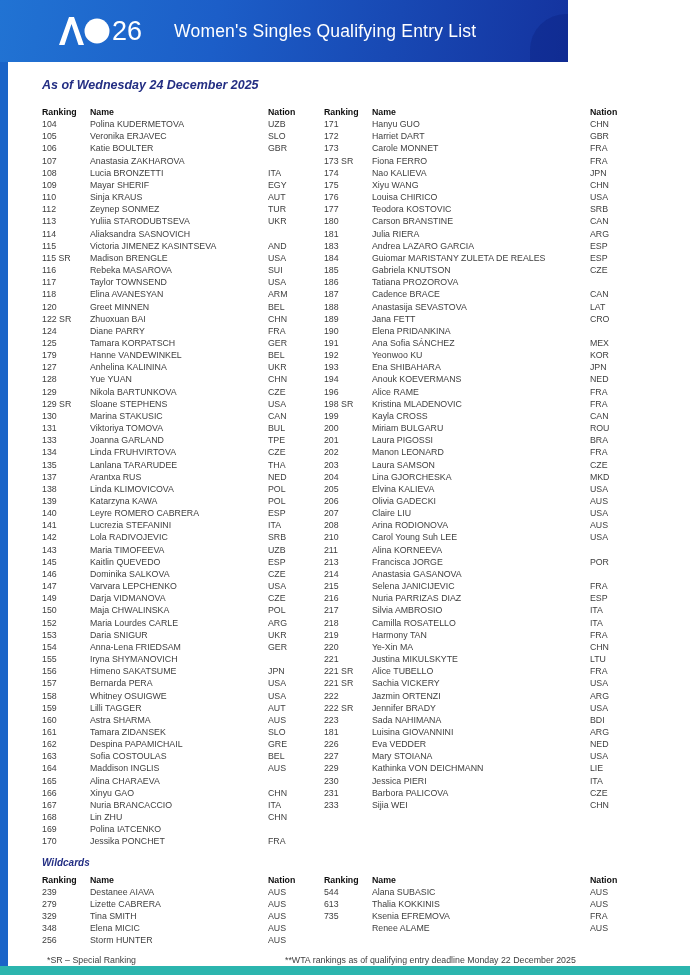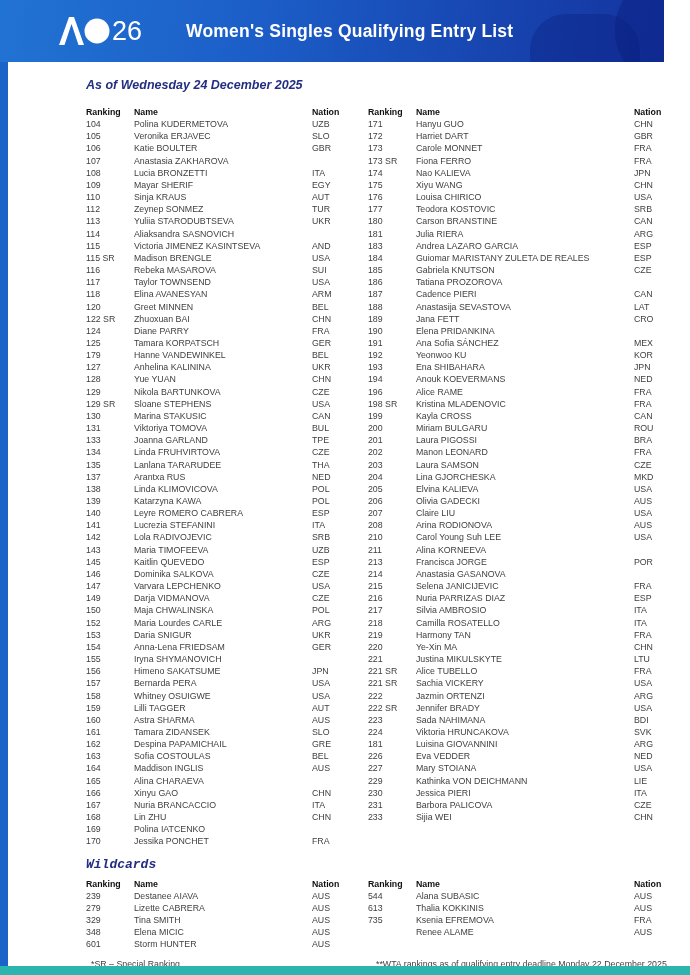--- a/index.html
+++ b/index.html
@@ -3,61 +3,61 @@
 <meta charset="utf-8">
 <style>
   html,body { margin:0; padding:0; }
   body {
     width:690px; height:975px; position:relative; overflow:hidden;
     background:#ffffff;
     font-family:"Liberation Sans", sans-serif;
   }
   
   .header {
-    position:absolute; top:0; left:0; width:664px; height:62px;
+    position:absolute; top:0; left:0; width:568px; height:62px;
     background:linear-gradient(100deg,#2173d3 0%,#1c5ec8 38%,#14339f 100%);
     overflow:hidden; display:flex; align-items:center; z-index:3;
   }
   .hshape-a {
     position:absolute; left:530px; top:14px; width:110px; height:120px;
     border-radius:36px; background:rgba(9,27,122,0.32);
   }
   .hshape-b {
     position:absolute; left:615px; top:-30px; width:120px; height:120px;
     border-radius:50%; background:rgba(9,27,122,0.38);
   }
   .logo { margin-left:58px; display:flex; align-items:center; position:relative; z-index:2; }
   .logo svg { display:block; }
   .logo-year { color:#ffffff; font-size:27px; font-weight:400; margin-left:2px; line-height:1; }
   .title {
-    color:#ffffff; font-weight:700; font-size:17.5px; margin-left:44px;
+    color:#ffffff; font-weight:400; font-size:17.5px; margin-left:32px;
     position:relative; z-index:2; letter-spacing:.2px;
   }
   
   .left-strip { position:absolute; left:0; top:0; width:8px; height:975px; background:#1a64c8; z-index:1; }
   .bottom-bar { position:absolute; left:0; bottom:0; width:690px; height:9px; background:#2cb5ae; z-index:4; }
 
-  .content { position:absolute; top:62px; left:0; width:624px; z-index:2;padding-left:44px; }
+  .content { position:absolute; top:62px; left:0; width:624px; z-index:2; }
   .date-line {
     margin:16px 0 0 42px; color:#232e83; font-weight:700; font-style:italic; font-size:12.5px;
   }
   .lists { display:flex; margin:14px 0 0 42px; }
   .col-left { width:310px; }
   .col-right { width:330px; }
   .thead, .row { display:grid; font-size:8.8px; line-height:12.15px; white-space:nowrap; }
   .col-left .thead, .col-left .row { grid-template-columns:48px 178px 1fr; }
   .col-right .thead, .col-right .row { grid-template-columns:48px 218px 1fr; }
   .thead { font-weight:700; color:#101010; }
   .row { color:#3e3e3e; }
   .row span { overflow:hidden; }
 
-  .wc-title { margin:9px 0 0 42px; color:#232e83; font-weight:700; font-style:italic; font-size:13px;font-family:Liberation Mono, monospace; }
+  .wc-title { margin:9px 0 0 42px; color:#232e83; font-weight:700; font-style:italic; font-size:10px; }
   .wc-lists { display:flex; margin:6px 0 0 42px; }
 
-  .footnotes { display:flex; margin:9px 0 0 47px; font-size:8.8px; color:#3e3e3e;gap:47px; }
+  .footnotes { display:flex; margin:9px 0 0 47px; font-size:8.8px; color:#3e3e3e; }
   .fn-sr { width:238px; }
 </style>
 </head>
 <body>
 
 <div class="left-strip"></div>
 <div class="bottom-bar"></div>
 
 <div class="header">
   <div class="hshape-a"></div>
@@ -459,21 +459,21 @@
             <span>Gabriela KNUTSON</span>
             <span>CZE</span>
           </div>
           <div class="row">
             <span>186</span>
             <span>Tatiana PROZOROVA</span>
             <span></span>
           </div>
           <div class="row">
             <span>187</span>
-            <span>Cadence PIERI</span>
+            <span>Cadence BRACE</span>
             <span>CAN</span>
           </div>
           <div class="row">
             <span>188</span>
             <span>Anastasija SEVASTOVA</span>
             <span>LAT</span>
           </div>
           <div class="row">
             <span>189</span>
             <span>Jana FETT</span>
@@ -636,25 +636,20 @@
           </div>
           <div class="row">
             <span>222 SR</span>
             <span>Jennifer BRADY</span>
             <span>USA</span>
           </div>
           <div class="row">
             <span>223</span>
             <span>Sada NAHIMANA</span>
             <span>BDI</span>
-          </div>
-          <div class="row">
-            <span>224</span>
-            <span>Viktoria HRUNCAKOVA</span>
-            <span>SVK</span>
           </div>
           <div class="row">
             <span>181</span>
             <span>Luisina GIOVANNINI</span>
             <span>ARG</span>
           </div>
           <div class="row">
             <span>226</span>
             <span>Eva VEDDER</span>
             <span>NED</span>
@@ -712,21 +707,21 @@
             <span>329</span>
             <span>Tina SMITH</span>
             <span>AUS</span>
           </div>
           <div class="row">
             <span>348</span>
             <span>Elena MICIC</span>
             <span>AUS</span>
           </div>
           <div class="row">
-            <span>601</span>
+            <span>256</span>
             <span>Storm HUNTER</span>
             <span>AUS</span>
           </div>
         </div>
     </div>
     <div class="col-right">
       <div class="thead">
         <span>Ranking</span>
         <span>Name</span>
         <span>Nation</span>

